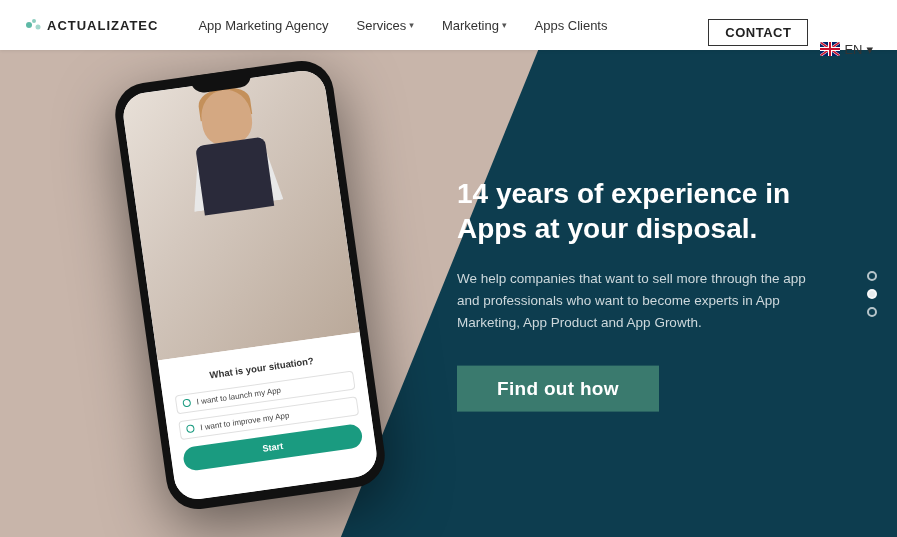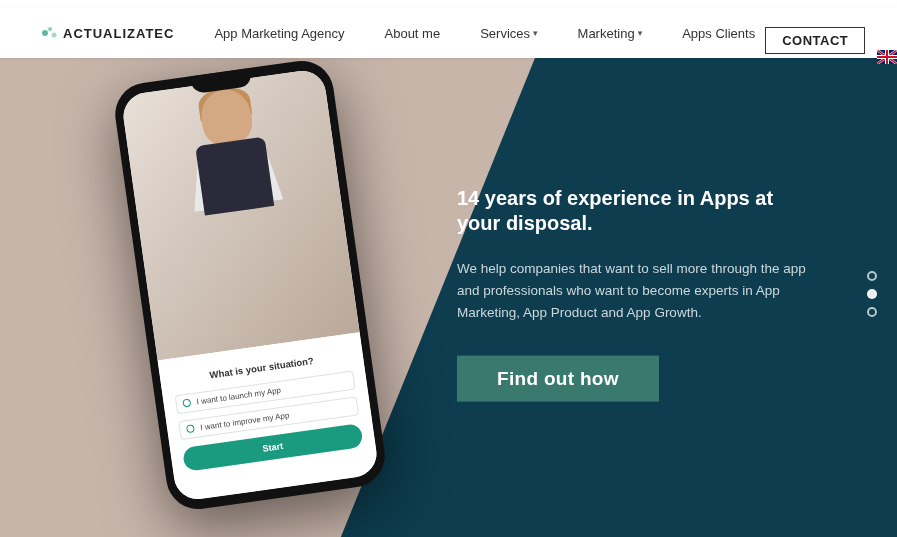--- a/index.html
+++ b/index.html
@@ -7,26 +7,26 @@
     body {
       font-family: 'Segoe UI', Arial, sans-serif;
       width: 897px;
       height: 537px;
       overflow: hidden;
     }
 
     
     .navbar {
       position: absolute;
-      top: 8px; left: 0; right: 0;
+      top: 0; left: 0; right: 0;
       height: 50px;
       background: #fff;
       display: flex;
       align-items: center;
-      padding: 0 40px;
+      padding: 0 24px;
       z-index: 10;
       box-shadow: 0 1px 3px rgba(0,0,0,0.08);
     }
 
     .logo {
       font-size: 13px;
       font-weight: 700;
       letter-spacing: 1px;
       color: #222;
       display: flex;
@@ -38,21 +38,21 @@
     .logo-dot {
       display: inline-block;
       width: 20px;
       height: 20px;
       position: relative;
     }
 
     .nav-links {
       display: flex;
       align-items: center;
-      gap: 20px;
+      gap: 8px;
       flex: 1;
     }
 
     .nav-link {
       font-size: 13px;
       color: #333;
       text-decoration: none;
       padding: 6px 10px;
       cursor: pointer;
       display: flex;
@@ -290,21 +290,21 @@
     .hero-content {
       position: absolute;
       right: 80px;
       top: 50%;
       transform: translateY(-50%);
       width: 360px;
       z-index: 5;
     }
 
     .hero-title {
-      font-size: 20px;
+      font-size: 28px;
       font-weight: 800;
       color: #fff;
       line-height: 1.25;
       margin-bottom: 22px;
     }
 
     .hero-subtitle {
       font-size: 13.5px;
       color: #cdd8dc;
       line-height: 1.65;
@@ -354,21 +354,20 @@
     <svg class="logo-dot" viewBox="0 0 20 20">
       <circle cx="5" cy="10" r="3" fill="#1a9b80" opacity="0.7"></circle>
       <circle cx="10" cy="6" r="2" fill="#1a9b80" opacity="0.5"></circle>
       <circle cx="14" cy="12" r="2.5" fill="#1a9b80" opacity="0.4"></circle>
     </svg>
     <span>ACTUALIZATEC</span>
   </div>
 
   <div class="nav-links">
     <a class="nav-link">App Marketing Agency</a>
-    <a class="nav-link">About me</a>
     <a class="nav-link">
       <span>Services</span>
       <span class="chevron">▾</span>
     </a>
     <a class="nav-link">
       <span>Marketing</span>
       <span class="chevron">▾</span>
     </a>
     <a class="nav-link">Apps Clients</a>
   </div>

